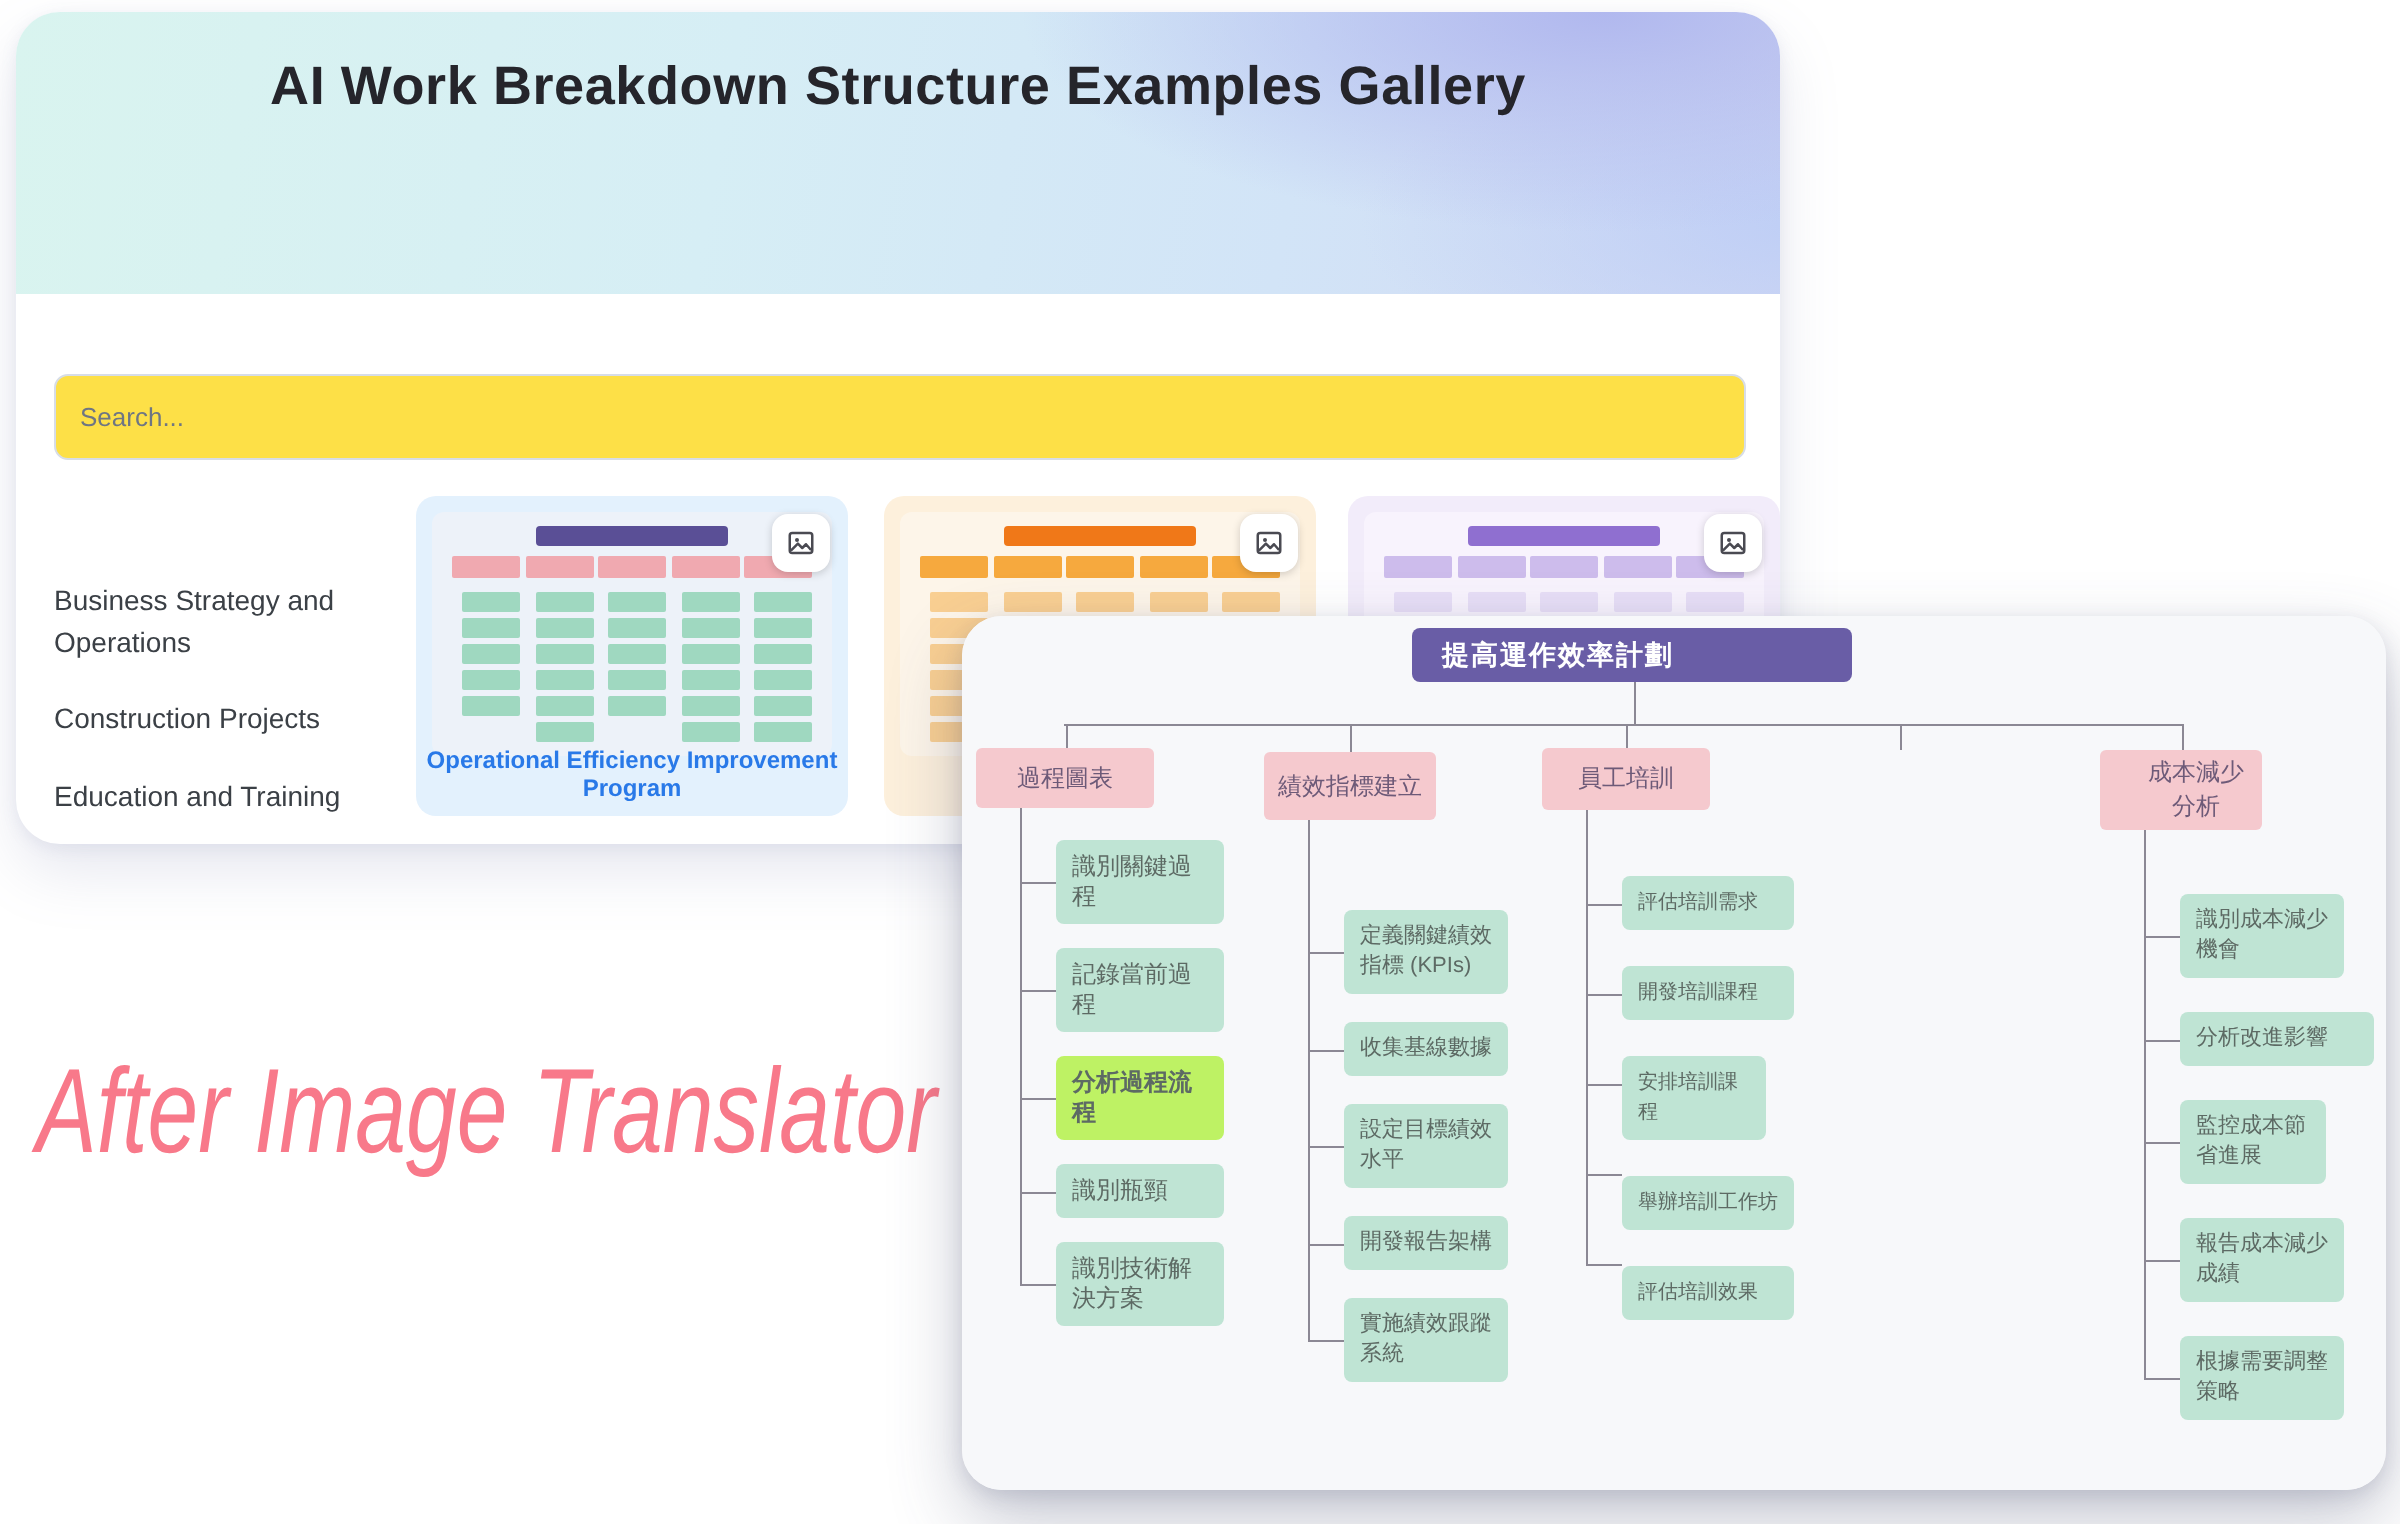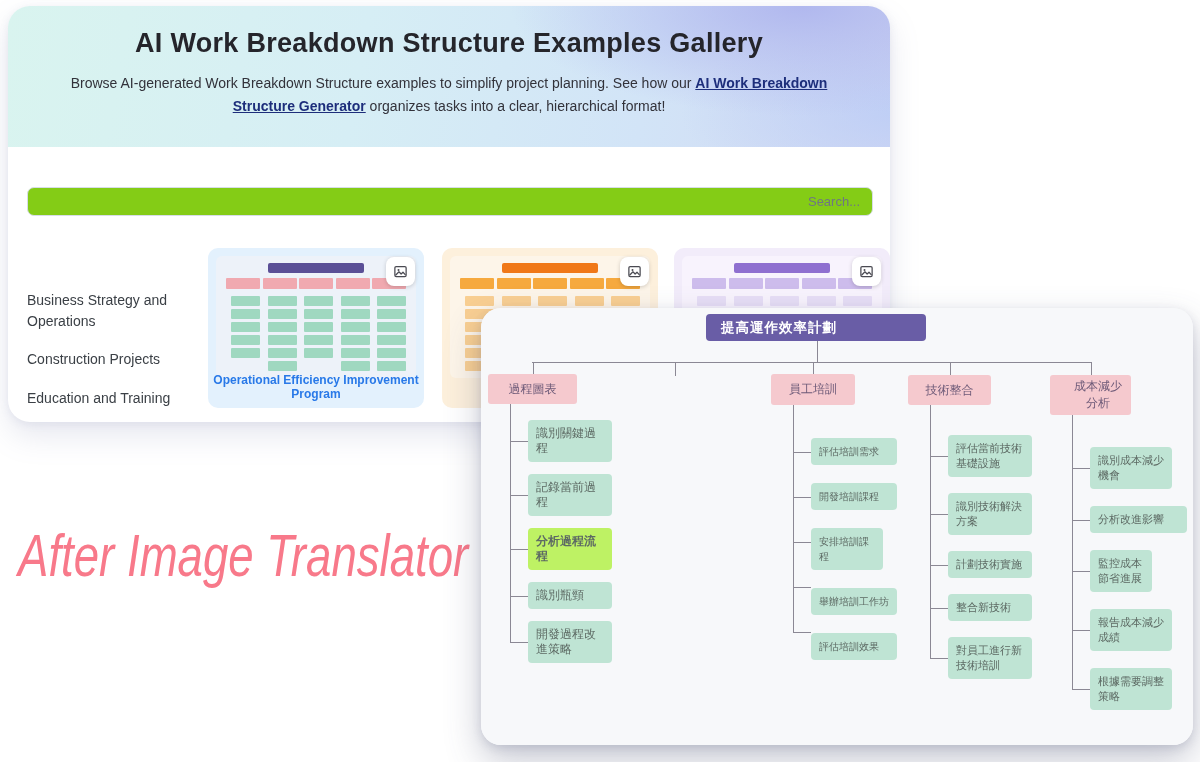--- a/index.html
+++ b/index.html
@@ -11,23 +11,23 @@
   .main-card{position:absolute;left:8px;top:6px;width:882px;height:416px;background:#fff;
     border-radius:22px;box-shadow:0 14px 30px rgba(120,130,170,.18),0 2px 8px rgba(120,130,170,.12);}
   .hero{position:absolute;left:0;top:0;right:0;height:141px;border-radius:22px 22px 0 0;
     background:
       radial-gradient(55% 130% at 90% 0%, rgba(175,182,238,.95) 0%, rgba(175,182,238,0) 60%),
       radial-gradient(45% 110% at 101% 75%, rgba(188,205,246,.85) 0%, rgba(188,205,246,0) 55%),
       linear-gradient(100deg,#d9f4ef 0%,#d6eef5 40%,#d2e4f7 72%,#d1d8f3 100%);}
   .hero-title{padding-top:22px;text-align:center;font-size:27px;font-weight:700;color:#25252b;letter-spacing:.3px;}
   .hero-sub{margin:13px auto 0;width:800px;text-align:center;font-size:14px;line-height:23px;color:#32323a;}
   .hero-link{font-weight:700;color:#1d2e7b;text-decoration:underline;cursor:pointer;}
-  .search-input{position:absolute;left:19px;top:181px;width:846px;height:29px;box-sizing:border-box;
+  .search-input{position:absolute;left:19px;top:181px;width:846px;height:43px;box-sizing:border-box;
     border:1px solid #d7dde7;border-radius:7px;padding:0 12px;font-size:13px;color:#333;outline:none;
-    font-family:inherit;background:#84cc16;text-align:right;}
+    font-family:inherit;background:#fde047;}
   .search-input::placeholder{color:#6f7683;}
   
   .side-all{position:absolute;left:4px;top:241px;width:170px;height:30px;box-sizing:border-box;
     background:#dbeafe;border-radius:15px;color:#2563eb;font-weight:700;font-size:14px;line-height:30px;padding-left:15px;cursor:pointer;}
   .side-item{position:absolute;left:19px;width:165px;font-size:14px;line-height:21px;color:#3b4046;font-weight:500;cursor:pointer;}
   
   .g-card{position:absolute;top:242px;width:216px;height:160px;border-radius:10px;cursor:pointer;}
   .mini{position:absolute;left:8px;top:8px;right:8px;height:122px;border-radius:6px;overflow:hidden;}
   .mini-head{margin:7px auto 5px;width:96px;height:10px;border-radius:2px;}
   .mini-cols{display:flex;justify-content:space-between;padding:0 10px;}
@@ -52,21 +52,20 @@
   
   .watermark{position:absolute;left:18px;top:520px;font-size:60px;line-height:72px;font-style:italic;
     white-space:nowrap;transform:scaleX(.76);transform-origin:left center;z-index:5;}
 </style>
 </head>
 <body>
 
 <div class="main-card">
   <div class="hero">
     <div class="hero-title">AI Work Breakdown Structure Examples Gallery</div>
-    <div class="hero-sub"><span>Browse AI-generated Work Breakdown Structure examples to simplify project planning. See how our </span><a class="hero-link">AI Work Breakdown Structure Generator</a><span> organizes tasks into a clear, hierarchical format!</span></div>
   </div>
 
   <input class="search-input" type="text" placeholder="Search..." style="">
 
   <div class="side-item" style="top:284px">Business Strategy and Operations</div>
   <div class="side-item" style="top:343px">Construction Projects</div>
   <div class="side-item" style="top:382px">Education and Training</div>
 
   <div id="cards-row">
       <div class="g-card" style="left: 200px; background: rgb(227, 241, 253);">
@@ -226,65 +225,65 @@
       <div class="wbs-root" style="background: rgb(105, 93, 166); color: rgb(255, 255, 255);">提高運作效率計劃</div>
       <div class="vline" style="left: 336px; top: 33px; height: 21px; border-color: rgb(139, 136, 148);"></div>
       <div class="hline" style="left: 51px; top: 54px; width: 559px; border-color: rgb(139, 136, 148);"></div>
       <div class="vline" style="left: 51.5px; top: 54px; height: 12px; border-color: rgb(139, 136, 148);"></div>
       <div class="wbs-col" style="left: 7px; top: 66px;">
         <div class="branch-box" style="width: 89px; min-height: 30px; background: rgb(245, 201, 206); color: rgb(109, 90, 120);">過程圖表</div>
         <div class="kid-box" style="width: 84px; font-size: 12px; margin-left: 40px; margin-top: 16px; background: rgb(191, 228, 212); color: rgb(93, 106, 100);">識別關鍵過程</div>
         <div class="kid-box" style="width: 84px; font-size: 12px; margin-left: 40px; margin-top: 12px; background: rgb(191, 228, 212); color: rgb(93, 106, 100);">記錄當前過程</div>
         <div class="kid-box" style="width: 84px; font-size: 12px; margin-left: 40px; margin-top: 12px; background: #bef264; color: rgb(93, 106, 100); font-weight: bold;">分析過程流程</div>
         <div class="kid-box" style="width: 84px; font-size: 12px; margin-left: 40px; margin-top: 12px; background: rgb(191, 228, 212); color: rgb(93, 106, 100);">識別瓶頸</div>
-        <div class="kid-box" style="width: 84px; font-size: 12px; margin-left: 40px; margin-top: 12px; background: rgb(191, 228, 212); color: rgb(93, 106, 100);">開發過程改進策略</div>
+        <div class="kid-box" style="width: 84px; font-size: 12px; margin-left: 40px; margin-top: 12px; background: rgb(191, 228, 212); color: rgb(93, 106, 100);">識別技術解決方案</div>
         <div class="vline" style="left: 22px; top: 30px; height: 238px; border-color: rgb(139, 136, 148);"></div>
         <div class="hline" style="left: 22px; top: 67px; width: 18px; border-color: rgb(139, 136, 148);"></div>
         <div class="hline" style="left: 22px; top: 121px; width: 18px; border-color: rgb(139, 136, 148);"></div>
         <div class="hline" style="left: 22px; top: 175px; width: 18px; border-color: rgb(139, 136, 148);"></div>
         <div class="hline" style="left: 22px; top: 221.5px; width: 18px; border-color: rgb(139, 136, 148);"></div>
         <div class="hline" style="left: 22px; top: 268px; width: 18px; border-color: rgb(139, 136, 148);"></div>
       </div>
       <div class="vline" style="left: 194px; top: 54px; height: 14px; border-color: rgb(139, 136, 148);"></div>
+      <div class="wbs-col" style="left: 151px; top: 68px;">
+        <div class="branch-box" style="width: 86px; min-height: 34px; background: rgb(245, 201, 206); color: rgb(109, 90, 120);">績效指標建立</div>
+        <div class="kid-box" style="width: 82px; font-size: 11px; margin-left: 40px; margin-top: 45px; background: rgb(191, 228, 212); color: rgb(93, 106, 100);">定義關鍵績效指標 (KPIs)</div>
+        <div class="kid-box" style="width: 82px; font-size: 11px; margin-left: 40px; margin-top: 14px; background: rgb(191, 228, 212); color: rgb(93, 106, 100);">收集基線數據</div>
+        <div class="kid-box" style="width: 82px; font-size: 11px; margin-left: 40px; margin-top: 14px; background: rgb(191, 228, 212); color: rgb(93, 106, 100);">設定目標績效水平</div>
+        <div class="kid-box" style="width: 82px; font-size: 11px; margin-left: 40px; margin-top: 14px; background: rgb(191, 228, 212); color: rgb(93, 106, 100);">開發報告架構</div>
+        <div class="kid-box" style="width: 82px; font-size: 11px; margin-left: 40px; margin-top: 14px; background: rgb(191, 228, 212); color: rgb(93, 106, 100);">實施績效跟蹤系統</div>
+        <div class="vline" style="left: 22px; top: 34px; height: 260px; border-color: rgb(139, 136, 148);"></div>
+        <div class="hline" style="left: 22px; top: 100px; width: 18px; border-color: rgb(139, 136, 148);"></div>
+        <div class="hline" style="left: 22px; top: 148.5px; width: 18px; border-color: rgb(139, 136, 148);"></div>
+        <div class="hline" style="left: 22px; top: 197px; width: 18px; border-color: rgb(139, 136, 148);"></div>
+        <div class="hline" style="left: 22px; top: 245.5px; width: 18px; border-color: rgb(139, 136, 148);"></div>
+        <div class="hline" style="left: 22px; top: 294px; width: 18px; border-color: rgb(139, 136, 148);"></div>
+      </div>
       <div class="vline" style="left: 332px; top: 54px; height: 12px; border-color: rgb(139, 136, 148);"></div>
       <div class="wbs-col" style="left: 290px; top: 66px;">
         <div class="branch-box" style="width: 84px; min-height: 31px; background: rgb(245, 201, 206); color: rgb(109, 90, 120);">員工培訓</div>
         <div class="kid-box" style="width: 86px; font-size: 10px; margin-left: 40px; margin-top: 33px; background: rgb(191, 228, 212); color: rgb(93, 106, 100);">評估培訓需求</div>
         <div class="kid-box" style="width: 86px; font-size: 10px; margin-left: 40px; margin-top: 18px; background: rgb(191, 228, 212); color: rgb(93, 106, 100);">開發培訓課程</div>
         <div class="kid-box" style="width: 72px; font-size: 10px; margin-left: 40px; margin-top: 18px; background: rgb(191, 228, 212); color: rgb(93, 106, 100);">安排培訓課程</div>
         <div class="kid-box" style="width: 86px; font-size: 10px; margin-left: 40px; margin-top: 18px; background: rgb(191, 228, 212); color: rgb(93, 106, 100);">舉辦培訓工作坊</div>
         <div class="kid-box" style="width: 86px; font-size: 10px; margin-left: 40px; margin-top: 18px; background: rgb(191, 228, 212); color: rgb(93, 106, 100);">評估培訓效果</div>
         <div class="vline" style="left: 22px; top: 31px; height: 226.5px; border-color: rgb(139, 136, 148);"></div>
         <div class="hline" style="left: 22px; top: 77.5px; width: 18px; border-color: rgb(139, 136, 148);"></div>
         <div class="hline" style="left: 22px; top: 122.5px; width: 18px; border-color: rgb(139, 136, 148);"></div>
         <div class="hline" style="left: 22px; top: 167.5px; width: 18px; border-color: rgb(139, 136, 148);"></div>
         <div class="hline" style="left: 22px; top: 212.5px; width: 18px; border-color: rgb(139, 136, 148);"></div>
         <div class="hline" style="left: 22px; top: 257.5px; width: 18px; border-color: rgb(139, 136, 148);"></div>
       </div>
       <div class="vline" style="left: 468.5px; top: 54px; height: 13px; border-color: rgb(139, 136, 148);"></div>
-      <div class="wbs-col" style="left: 427px; top: 67px;">
-        <div class="branch-box" style="width: 83px; min-height: 30px; background: rgb(245, 201, 206); color: rgb(109, 90, 120);">技術整合</div>
-        <div class="kid-box" style="width: 84px; font-size: 11px; margin-left: 40px; margin-top: 30px; background: rgb(191, 228, 212); color: rgb(93, 106, 100);">評估當前技術基礎設施</div>
-        <div class="kid-box" style="width: 84px; font-size: 11px; margin-left: 40px; margin-top: 16px; background: rgb(191, 228, 212); color: rgb(93, 106, 100);">識別技術解決方案</div>
-        <div class="kid-box" style="width: 84px; font-size: 11px; margin-left: 40px; margin-top: 16px; background: rgb(191, 228, 212); color: rgb(93, 106, 100);">計劃技術實施</div>
-        <div class="kid-box" style="width: 84px; font-size: 11px; margin-left: 40px; margin-top: 16px; background: rgb(191, 228, 212); color: rgb(93, 106, 100);">整合新技術</div>
-        <div class="kid-box" style="width: 84px; font-size: 11px; margin-left: 40px; margin-top: 16px; background: rgb(191, 228, 212); color: rgb(93, 106, 100);">對員工進行新技術培訓</div>
-        <div class="vline" style="left: 22px; top: 30px; height: 253px; border-color: rgb(139, 136, 148);"></div>
-        <div class="hline" style="left: 22px; top: 81px; width: 18px; border-color: rgb(139, 136, 148);"></div>
-        <div class="hline" style="left: 22px; top: 139px; width: 18px; border-color: rgb(139, 136, 148);"></div>
-        <div class="hline" style="left: 22px; top: 189.5px; width: 18px; border-color: rgb(139, 136, 148);"></div>
-        <div class="hline" style="left: 22px; top: 232.5px; width: 18px; border-color: rgb(139, 136, 148);"></div>
-        <div class="hline" style="left: 22px; top: 283px; width: 18px; border-color: rgb(139, 136, 148);"></div>
-      </div>
       <div class="vline" style="left: 609.5px; top: 54px; height: 13px; border-color: rgb(139, 136, 148);"></div>
       <div class="wbs-col" style="left: 569px; top: 67px;">
         <div class="branch-box" style="width: 81px; min-height: 29px; background: rgb(245, 201, 206); color: rgb(109, 90, 120); padding-left: 20px;">成本減少分析</div>
         <div class="kid-box" style="width: 82px; font-size: 11px; margin-left: 40px; margin-top: 32px; background: rgb(191, 228, 212); color: rgb(93, 106, 100);">識別成本減少機會</div>
         <div class="kid-box" style="width: 97px; font-size: 11px; margin-left: 40px; margin-top: 17px; background: rgb(191, 228, 212); color: rgb(93, 106, 100);">分析改進影響</div>
-        <div class="kid-box" style="width: 62px; font-size: 11px; margin-left: 40px; margin-top: 17px; background: rgb(191, 228, 212); color: rgb(93, 106, 100);">監控成本節省進展</div>
+        <div class="kid-box" style="width: 73px; font-size: 11px; margin-left: 40px; margin-top: 17px; background: rgb(191, 228, 212); color: rgb(93, 106, 100);">監控成本節省進展</div>
         <div class="kid-box" style="width: 82px; font-size: 11px; margin-left: 40px; margin-top: 17px; background: rgb(191, 228, 212); color: rgb(93, 106, 100);">報告成本減少成績</div>
         <div class="kid-box" style="width: 82px; font-size: 11px; margin-left: 40px; margin-top: 17px; background: rgb(191, 228, 212); color: rgb(93, 106, 100);">根據需要調整策略</div>
         <div class="vline" style="left: 22px; top: 40px; height: 274px; border-color: rgb(139, 136, 148);"></div>
         <div class="hline" style="left: 22px; top: 93px; width: 18px; border-color: rgb(139, 136, 148);"></div>
         <div class="hline" style="left: 22px; top: 144.5px; width: 18px; border-color: rgb(139, 136, 148);"></div>
         <div class="hline" style="left: 22px; top: 196px; width: 18px; border-color: rgb(139, 136, 148);"></div>
         <div class="hline" style="left: 22px; top: 255px; width: 18px; border-color: rgb(139, 136, 148);"></div>
         <div class="hline" style="left: 22px; top: 314px; width: 18px; border-color: rgb(139, 136, 148);"></div>
       </div>
     </div>

